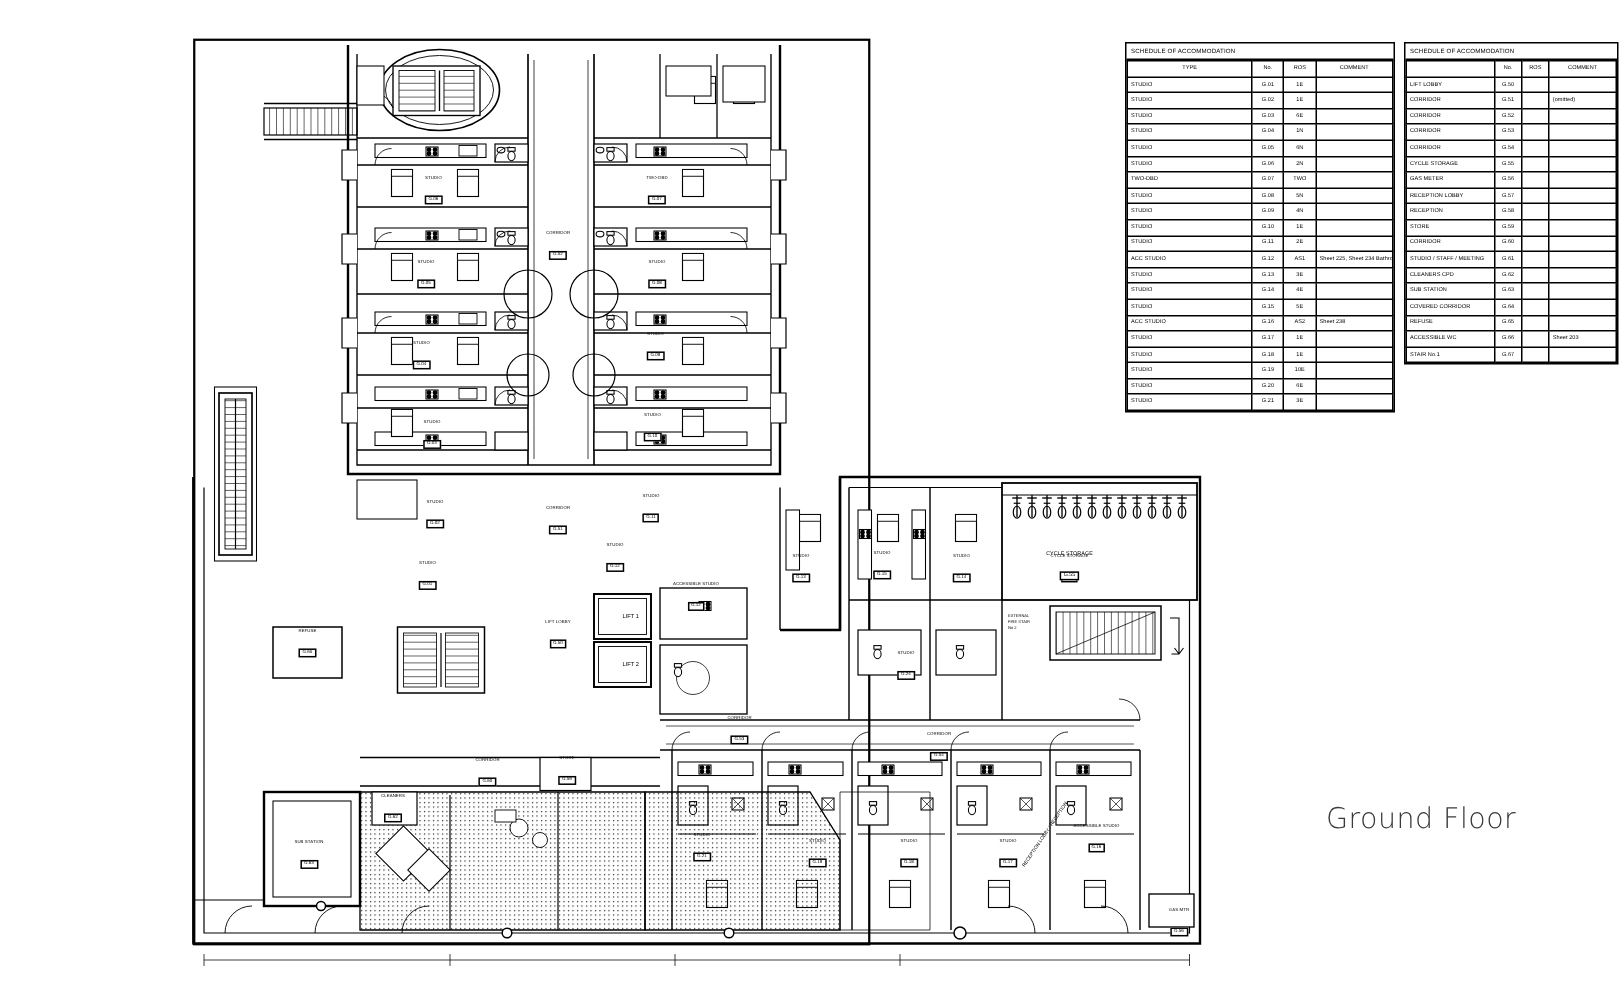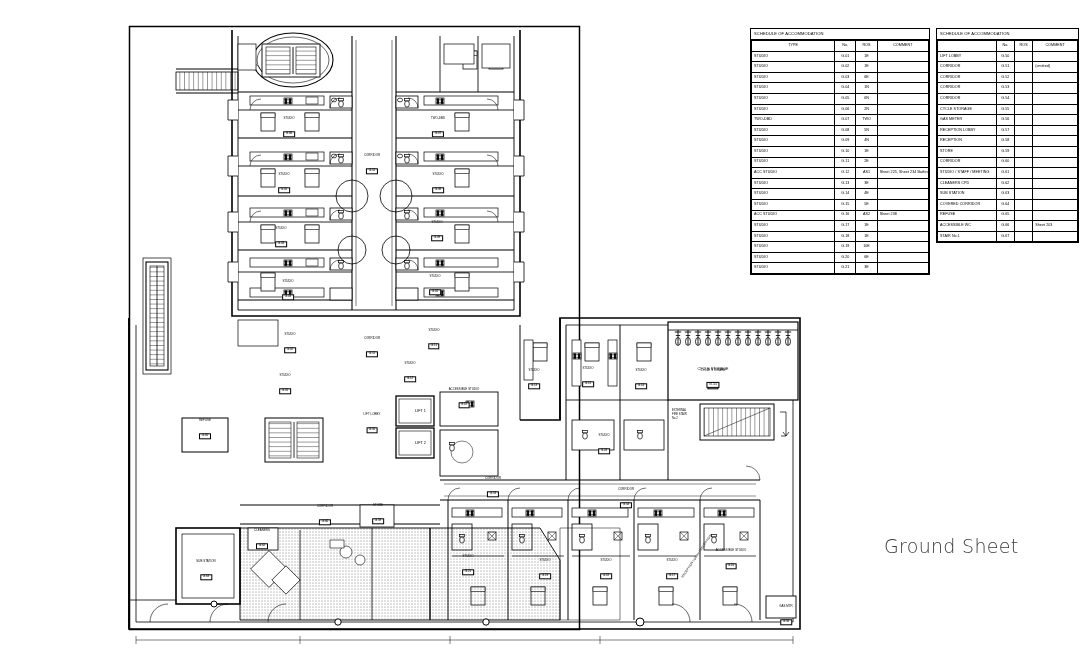--- a/index.html
+++ b/index.html
@@ -757,15 +757,15 @@
           <tr>
             <td>STAIR No.1</td>
             <td class="c">G.67</td>
             <td class="c"></td>
             <td></td>
           </tr>
         </tbody>
     </table>
   </div>
 
-  <div id="floor-title">Ground Sheet</div>
+  <div id="floor-title">Ground Floor</div>
 
 </div>
 
 </body></html>

